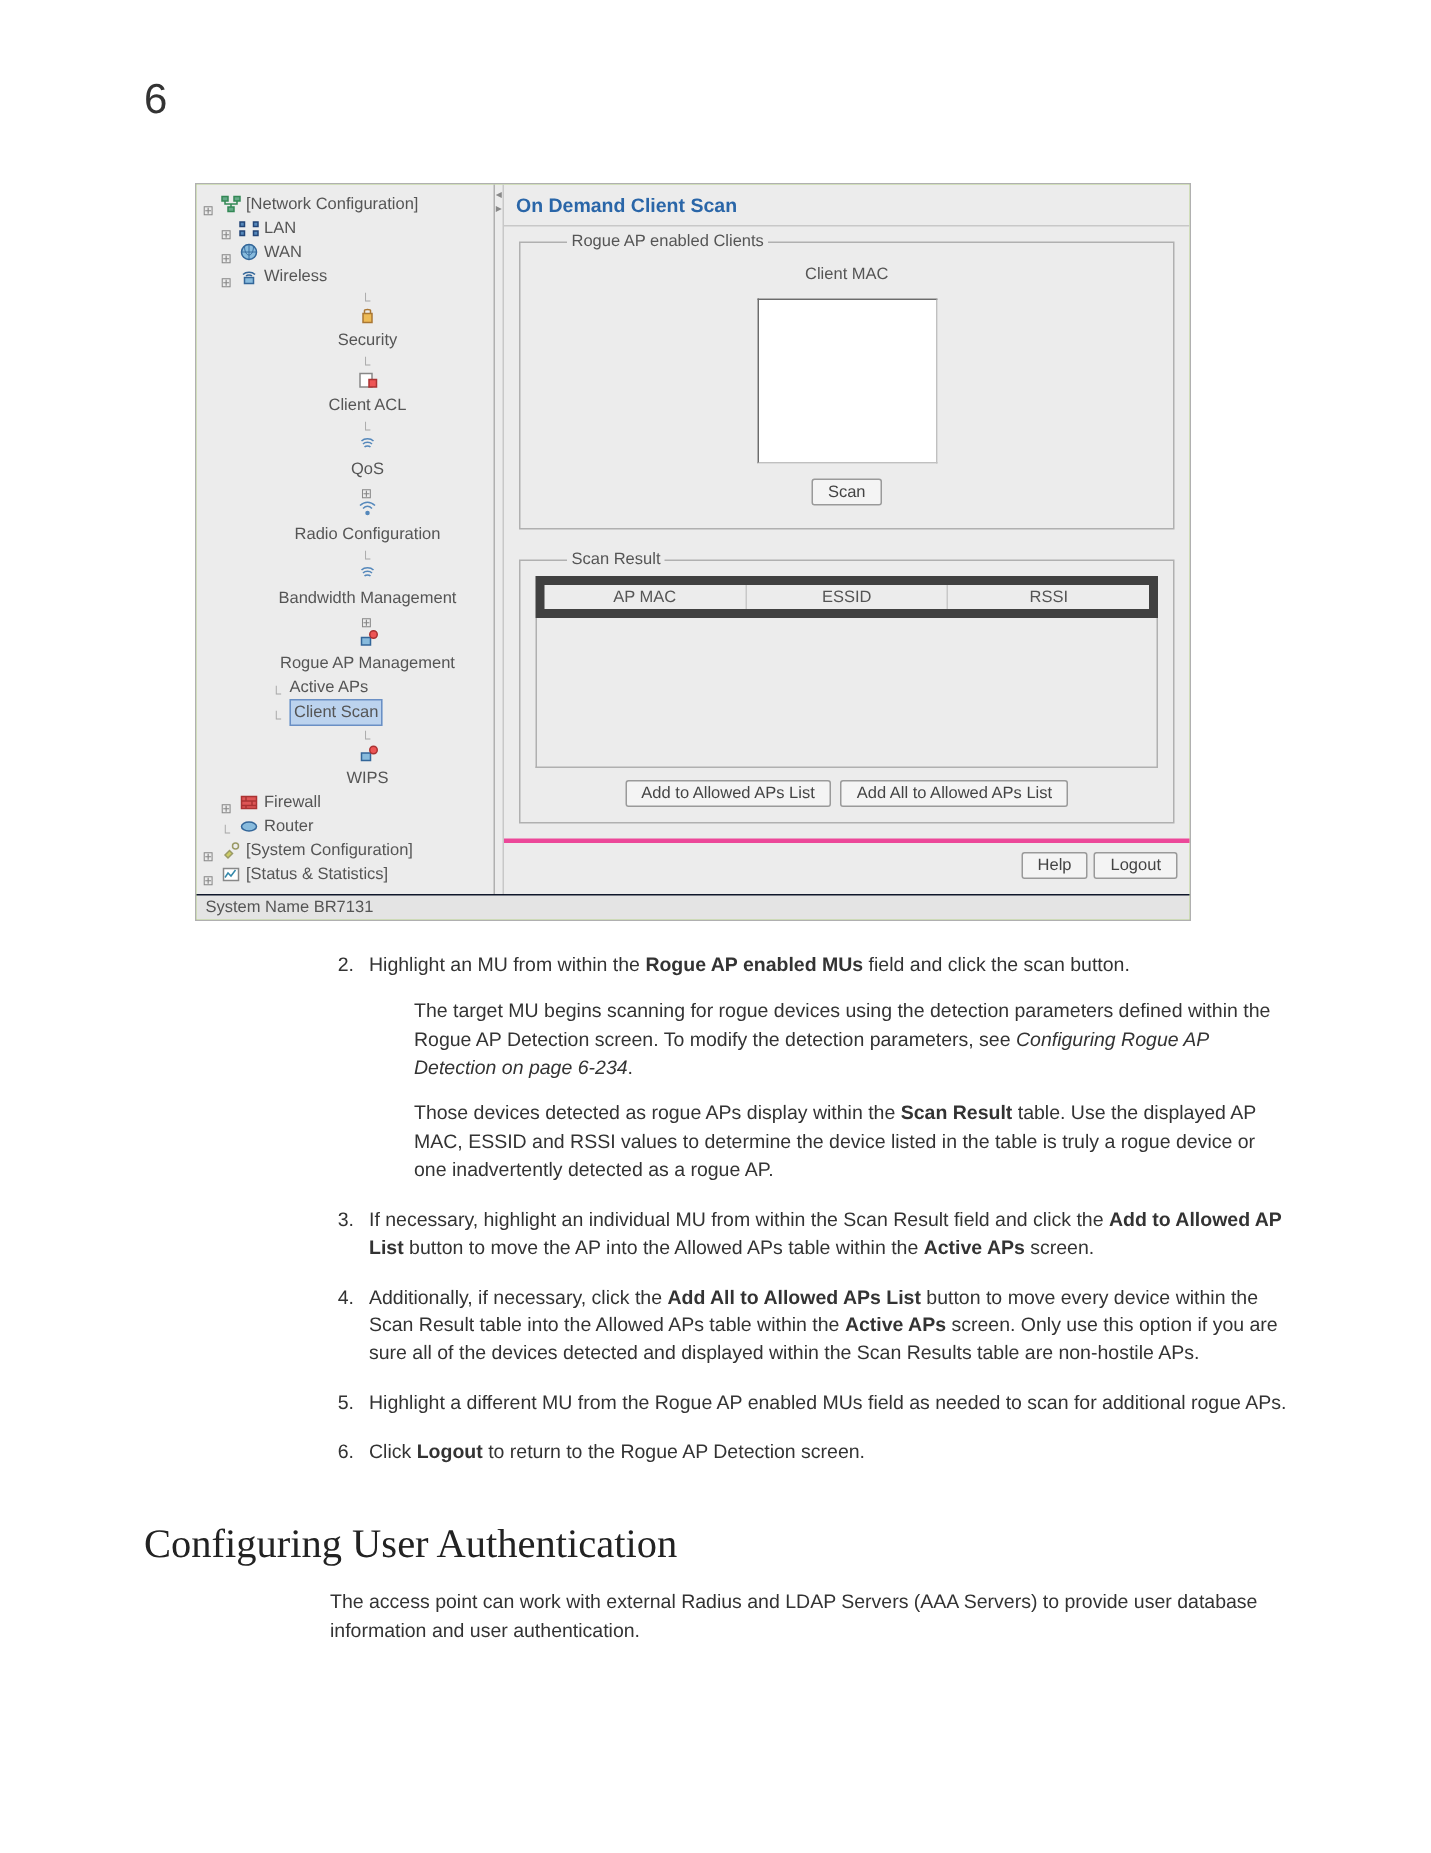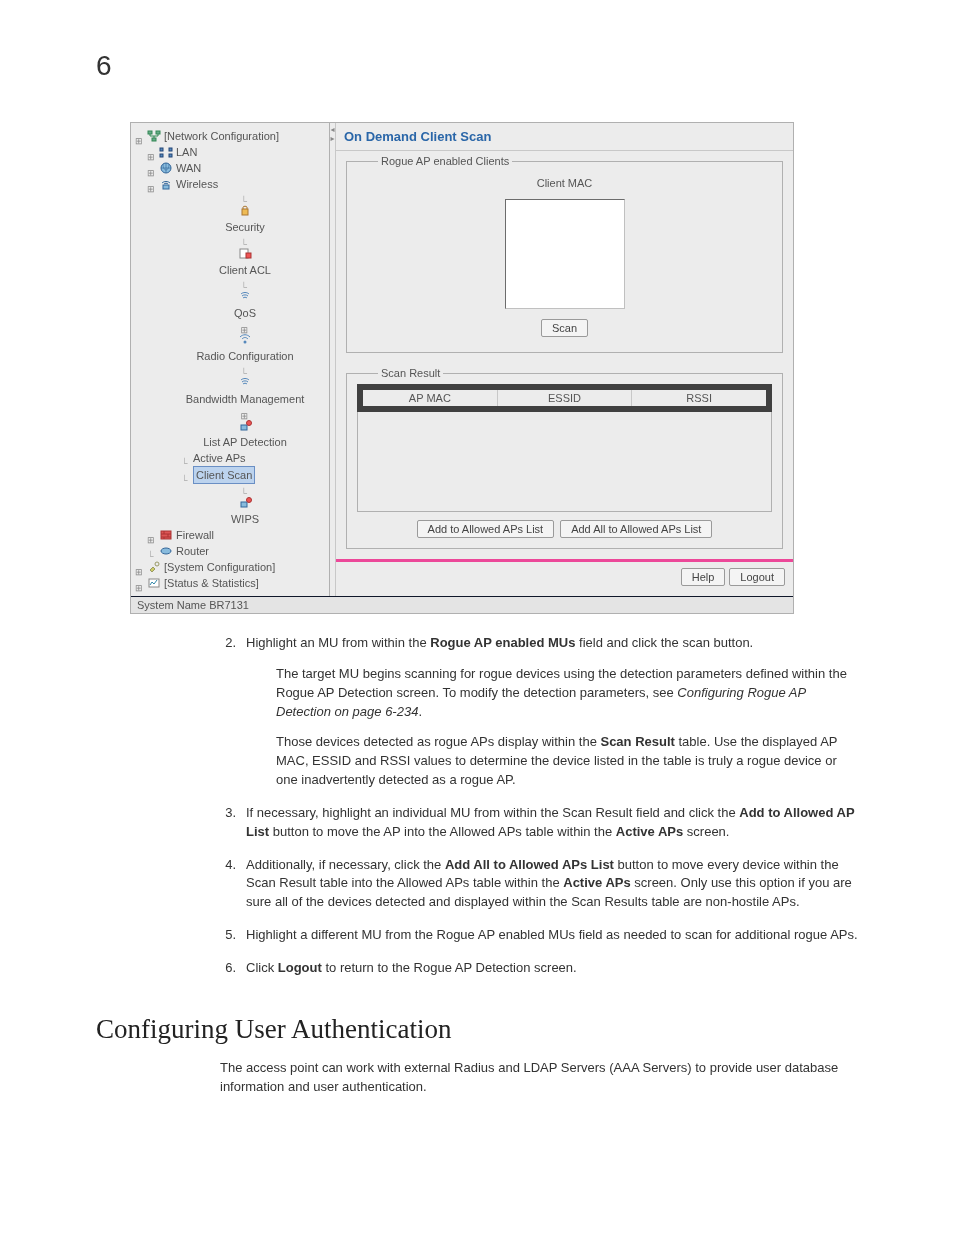--- a/index.html
+++ b/index.html
@@ -250,21 +250,21 @@
         <span class="tree-label">Bandwidth Management</span>
       </div>
       <div class="tree-row indent2">
         <span class="tree-expander plus"></span>
         <span class="tree-icon">
             <svg viewBox="0 0 14 12">
               <rect x="3" y="6" width="6" height="5" fill="#8bd" stroke="#369"></rect>
               <circle cx="11" cy="4" r="2.5" fill="#e55" stroke="#a33"></circle>
             </svg>
           </span>
-        <span class="tree-label">List AP Detection</span>
+        <span class="tree-label">Rogue AP Management</span>
       </div>
       <div class="tree-row indent3">
         <span class="tree-expander line"></span>
         <span class="tree-label">Active APs</span>
       </div>
       <div class="tree-row indent3">
         <span class="tree-expander line"></span>
         <span class="tree-label tree-selected">Client Scan</span>
       </div>
       <div class="tree-row indent2">

